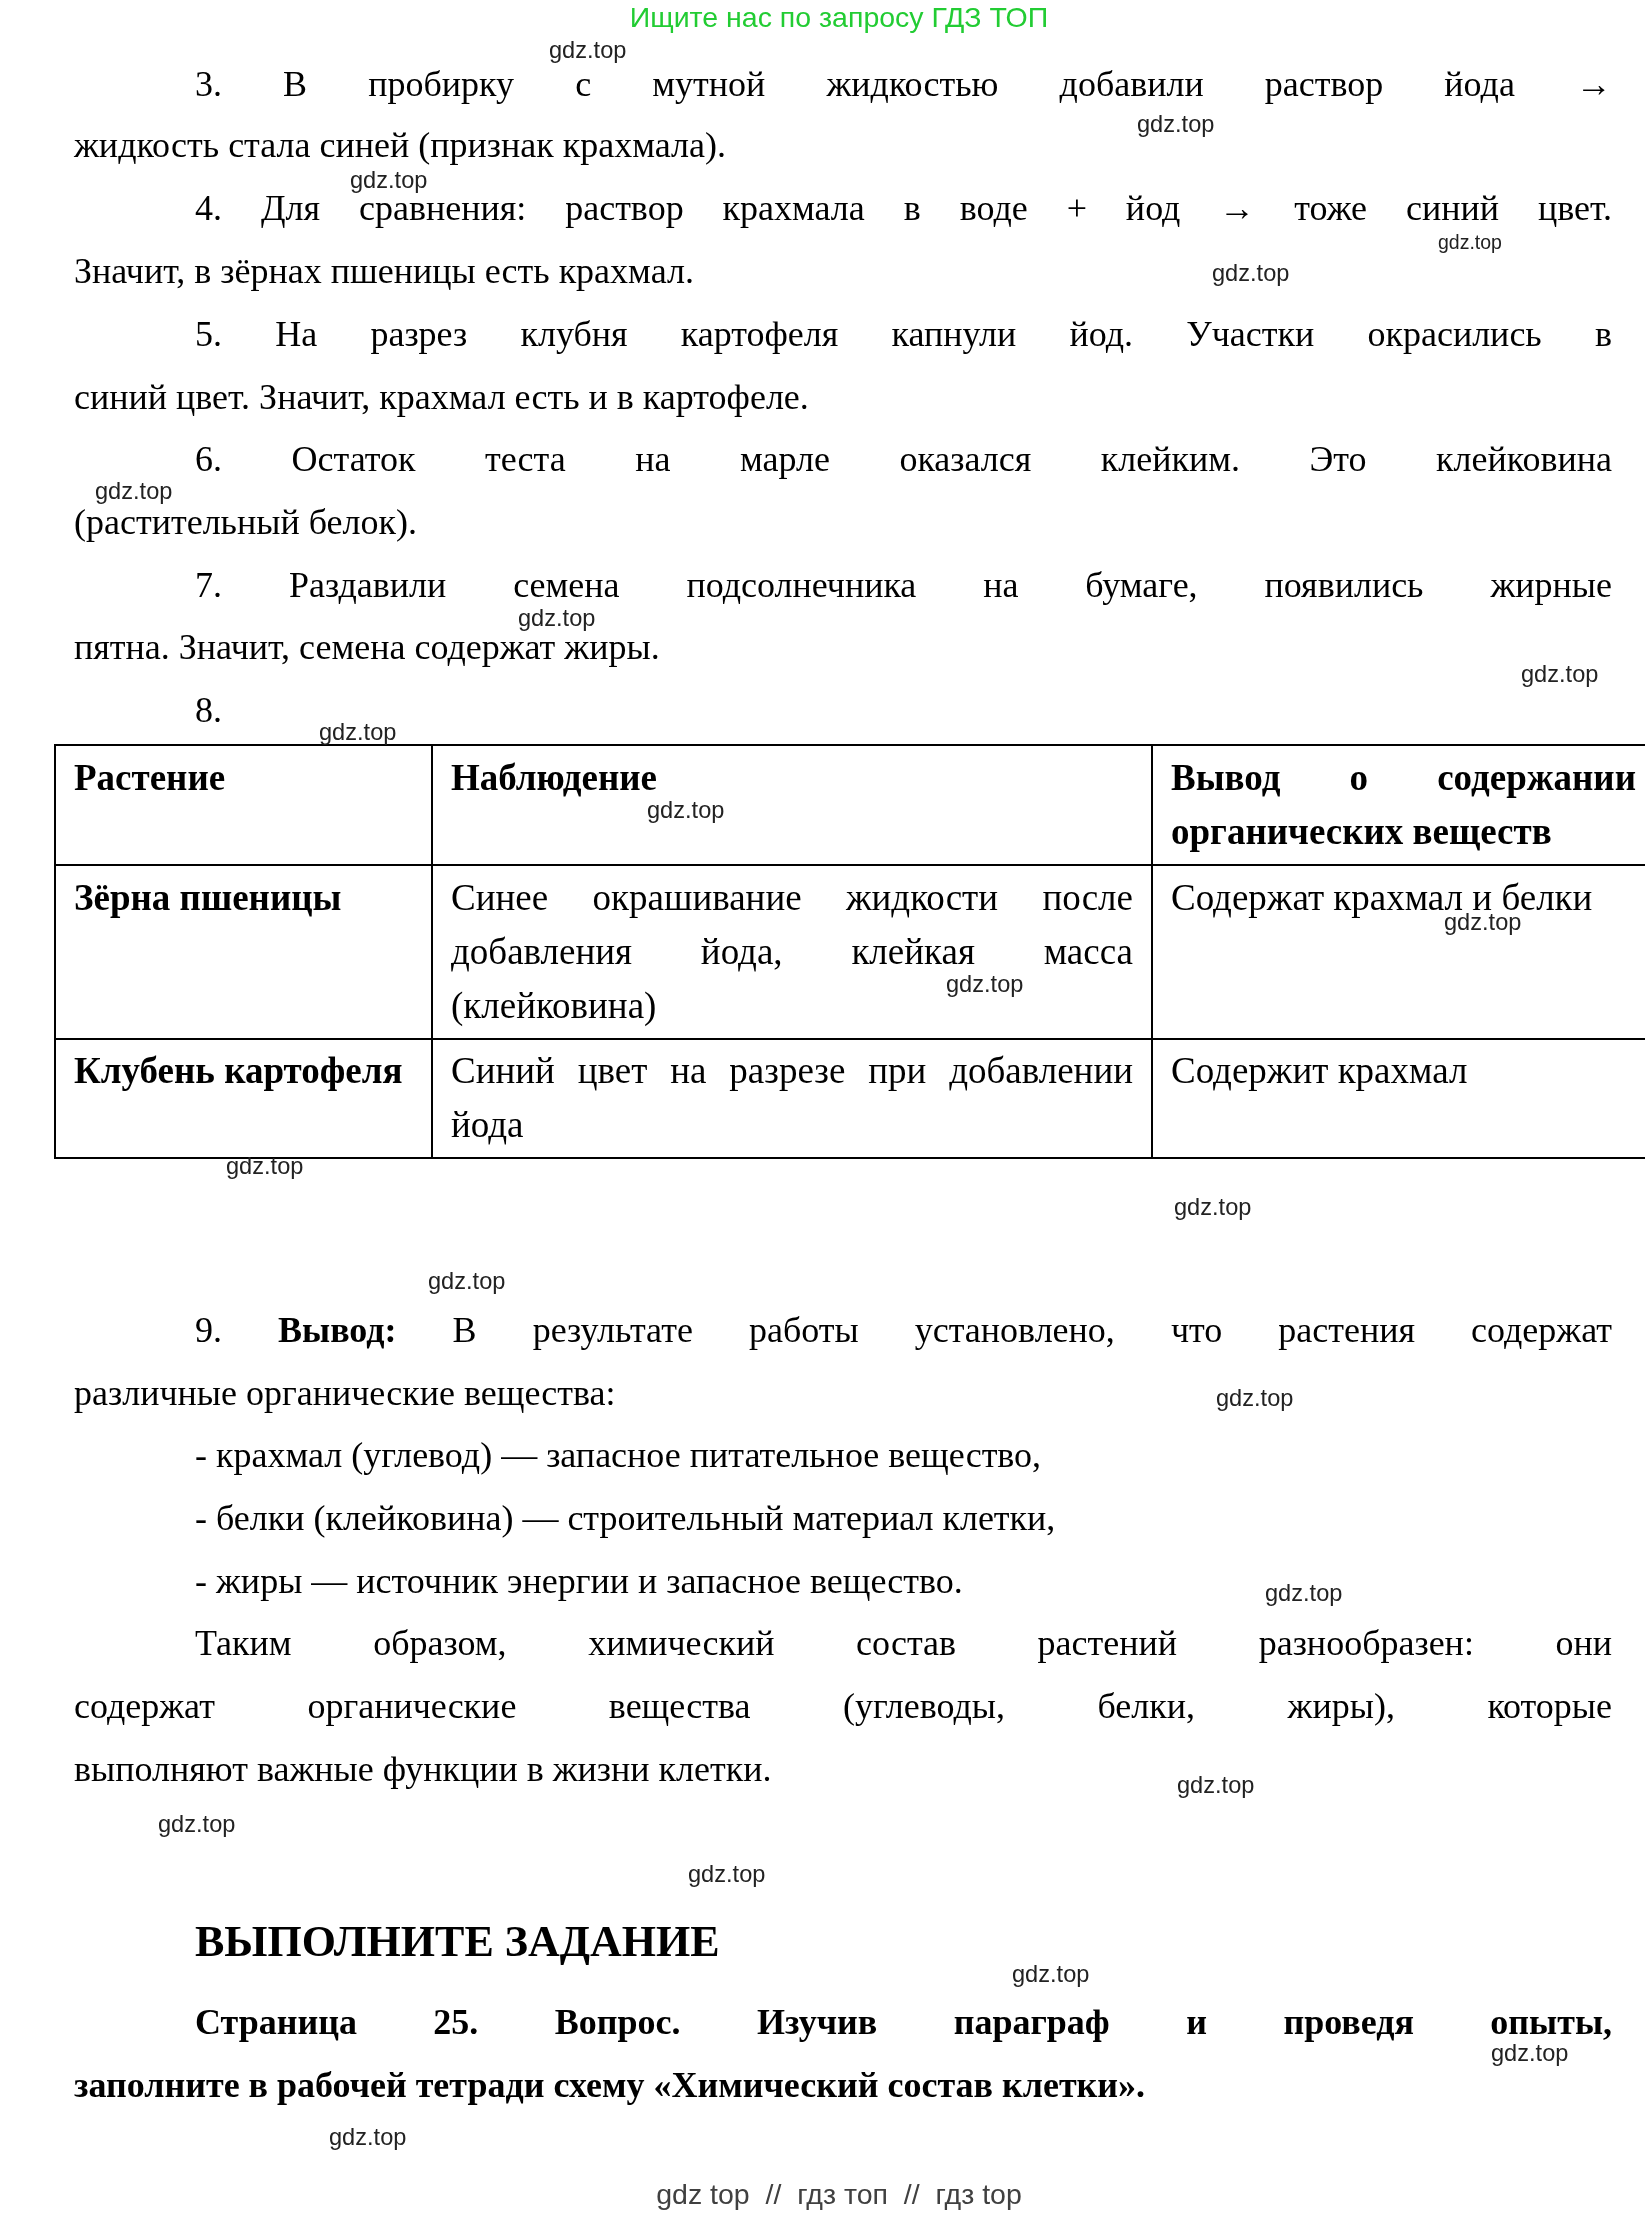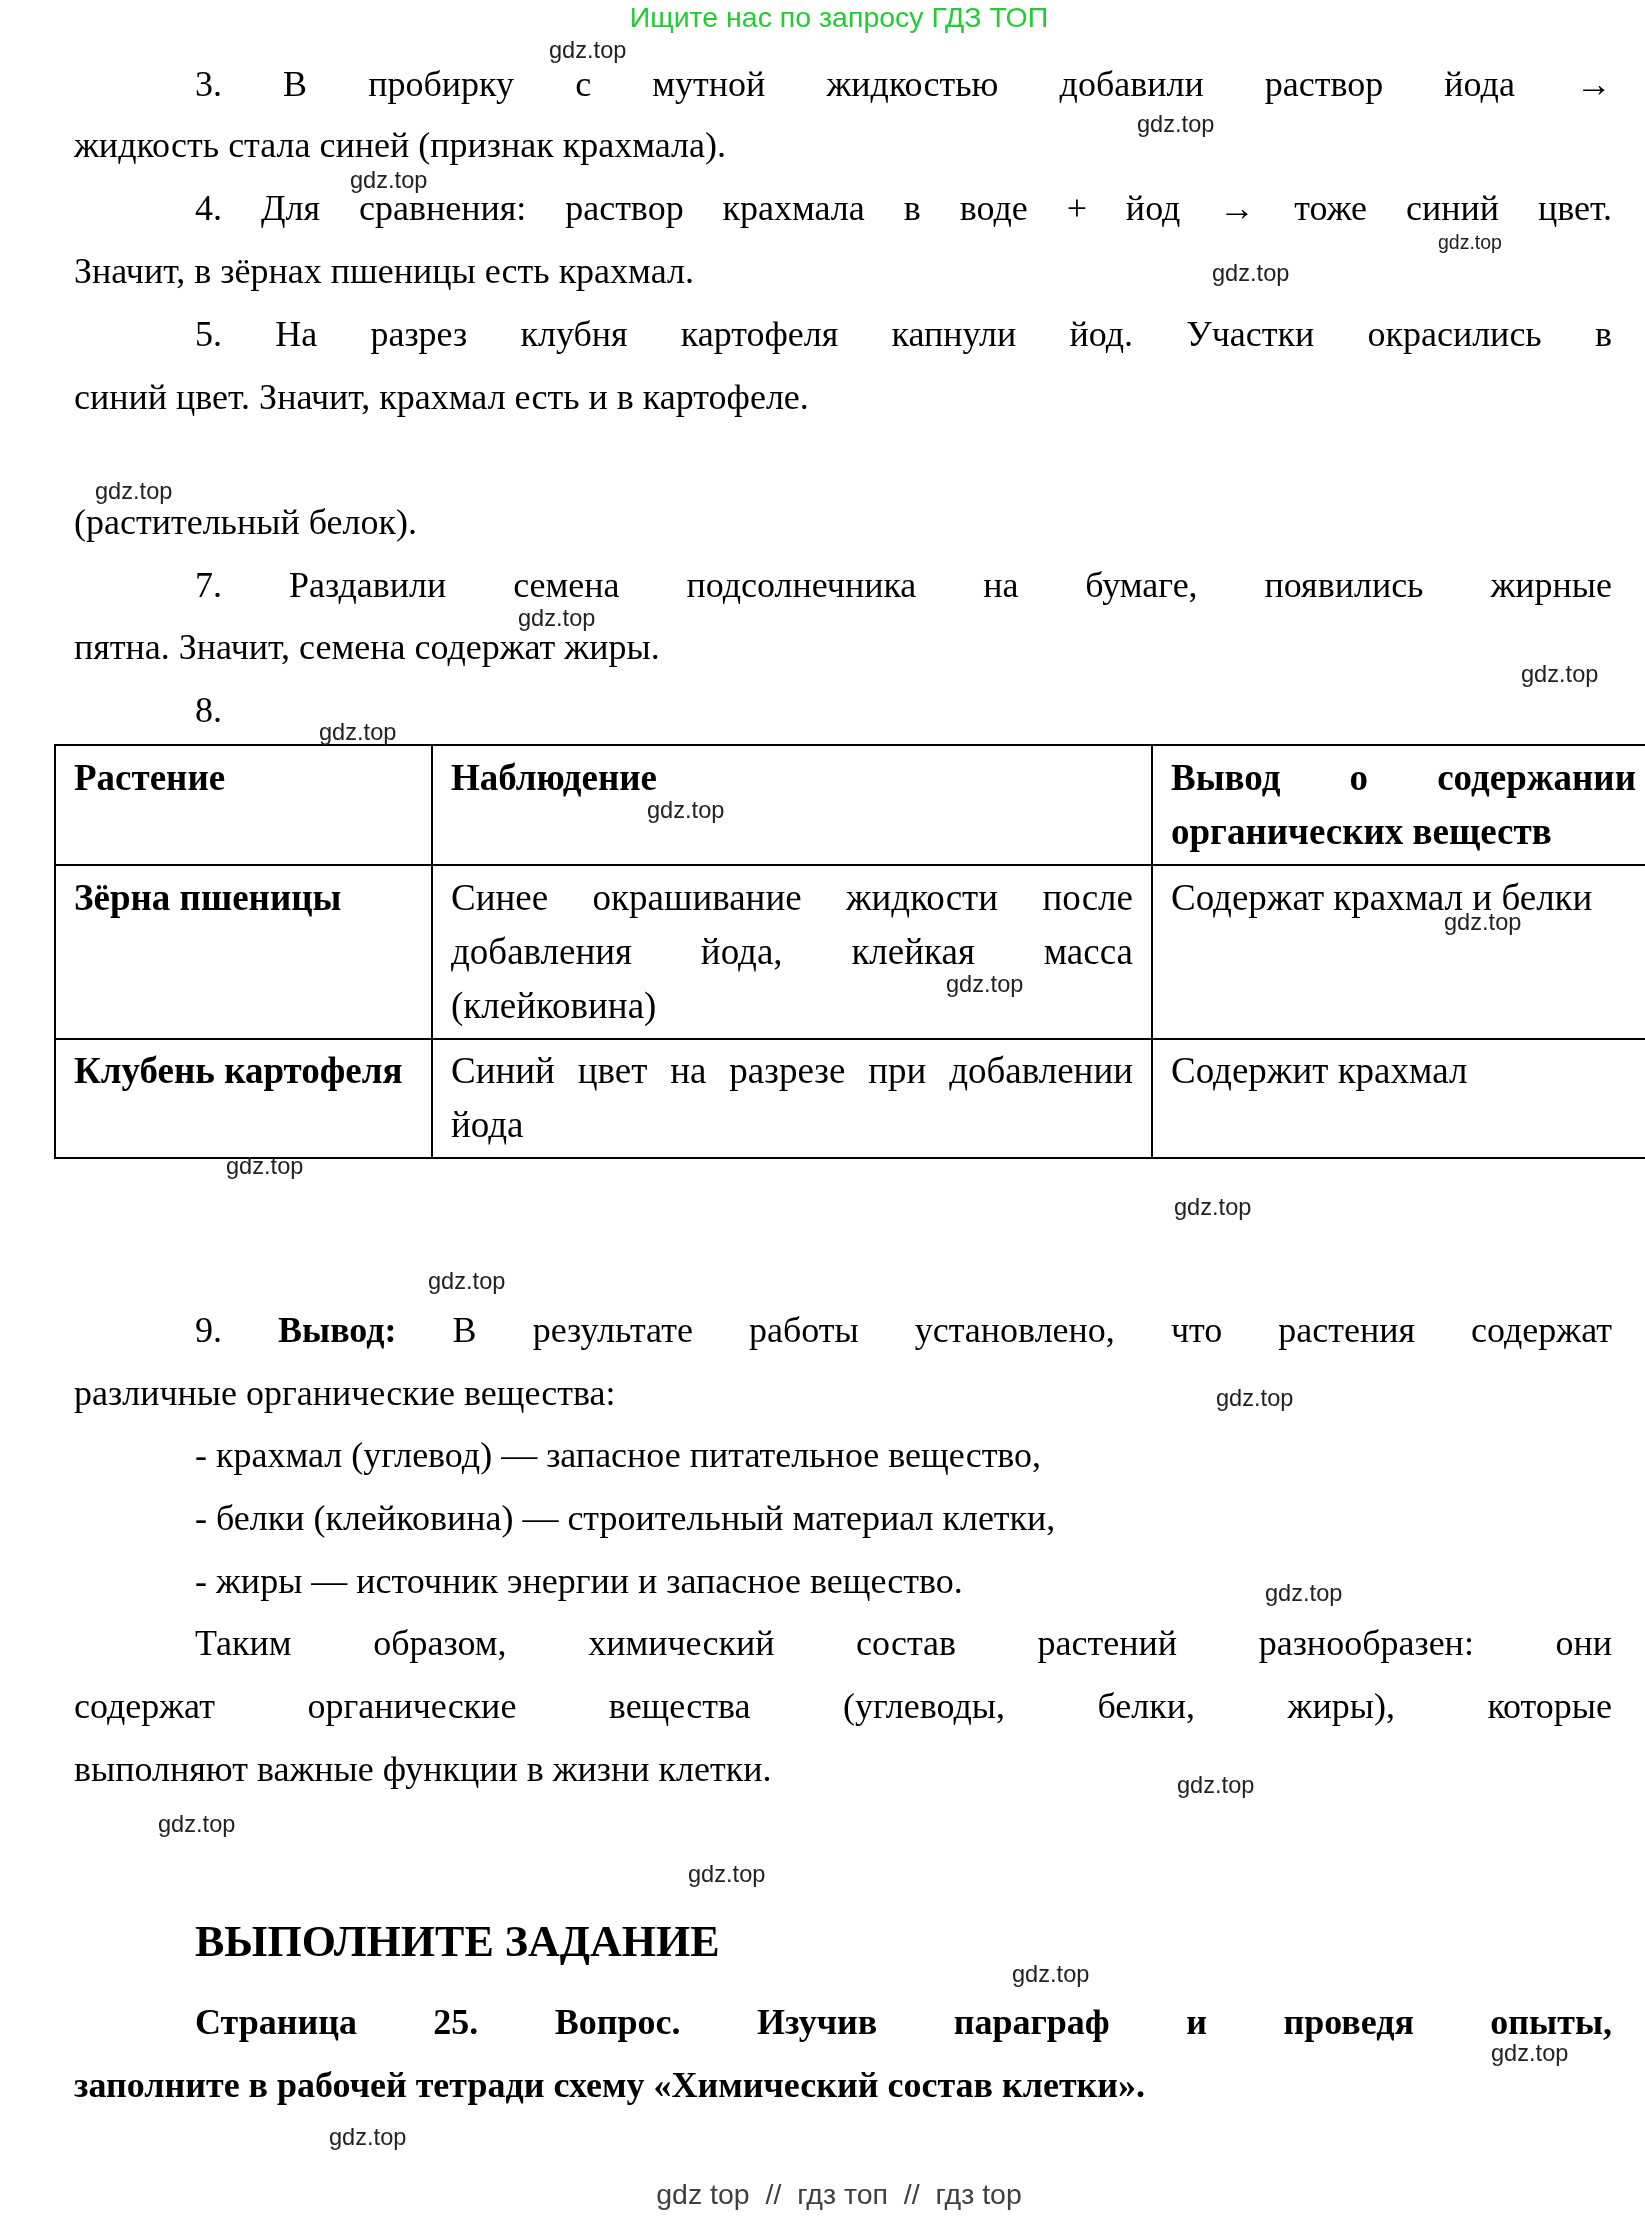--- a/index.html
+++ b/index.html
@@ -28,20 +28,21 @@
 
   <div class="line serif just indent" style="top:59px;">3. В пробирку с мутной жидкостью добавили раствор йода →</div>
   <div class="line serif" style="top:120px;">жидкость стала синей (признак крахмала).</div>
 
   <div class="line serif just indent" style="top:183px;">4. Для сравнения: раствор крахмала в воде + йод → тоже синий цвет.</div>
   <div class="line serif" style="top:246px;">Значит, в зёрнах пшеницы есть крахмал.</div>
 
   <div class="line serif just indent" style="top:309px;">5. На разрез клубня картофеля капнули йод. Участки окрасились в</div>
   <div class="line serif" style="top:372px;">синий цвет. Значит, крахмал есть и в картофеле.</div>
 
+  <div class="line serif just indent" style="top:434px;">6. Остаток теста на марле оказался клейким. Это клейковина</div>
   <div class="line serif" style="top:497px;">(растительный белок).</div>
 
   <div class="line serif just indent" style="top:560px;">7. Раздавили семена подсолнечника на бумаге, появились жирные</div>
   <div class="line serif" style="top:622px;">пятна. Значит, семена содержат жиры.</div>
 
   <div class="line serif indent" style="top:685px;">8.</div>
 
   <table class="obs">
     <colgroup>
       <col style="width:377px">

